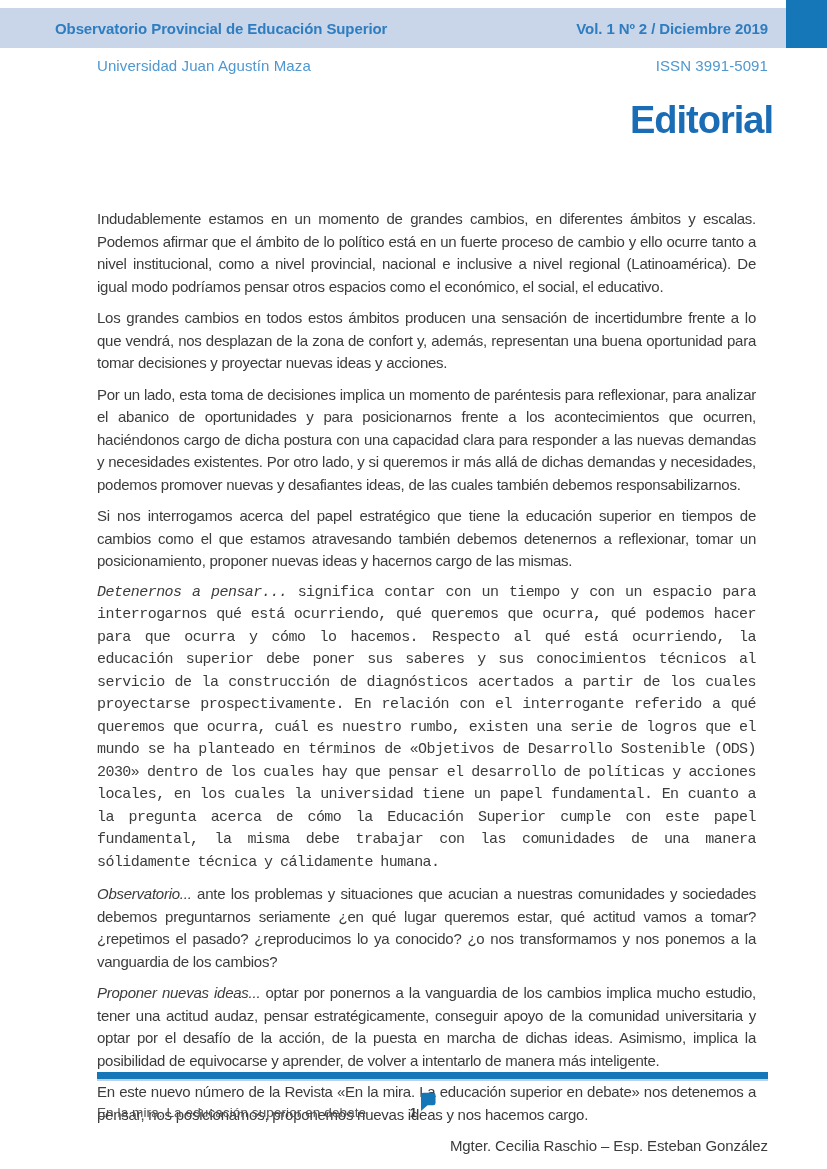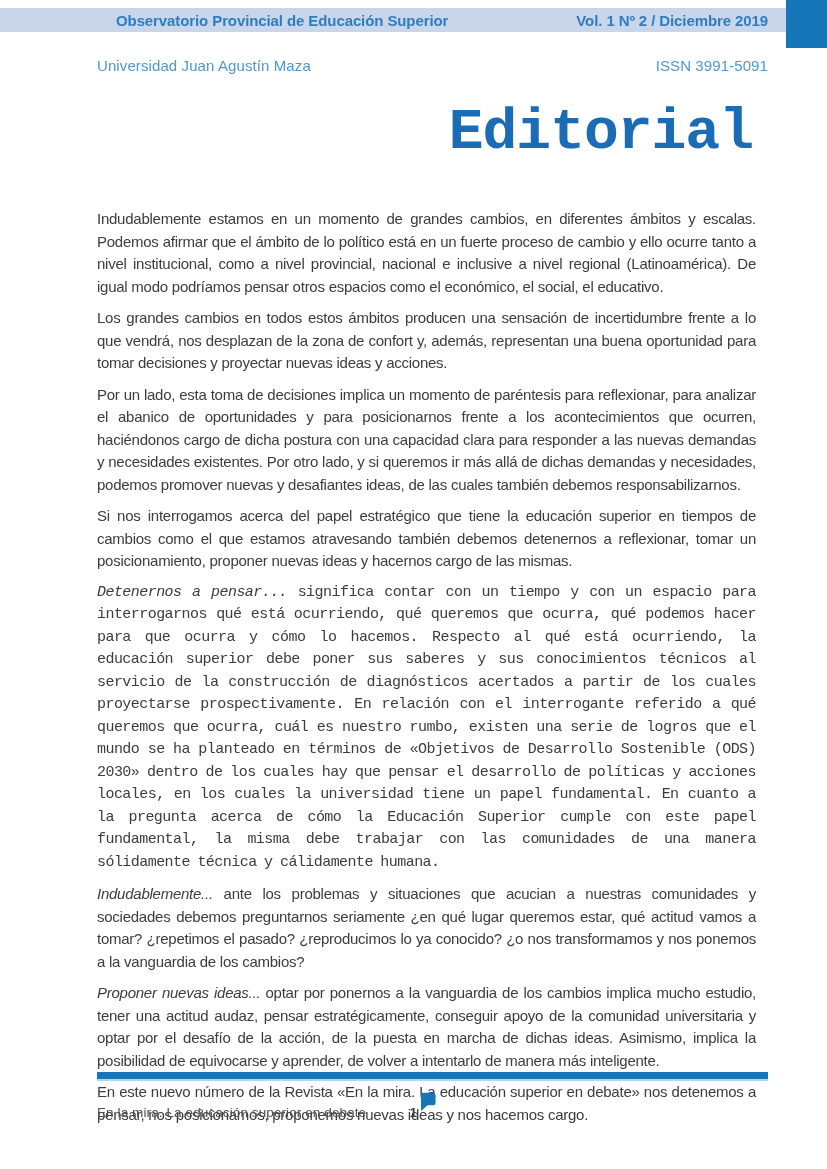--- a/index.html
+++ b/index.html
@@ -11,42 +11,42 @@
     --text:#3c3c3c;
     --footer-text:#4f4f4f;
   }
   *{margin:0;padding:0;box-sizing:border-box;}
   html,body{background:#ffffff;}
   body{
     width:827px;height:1169px;position:relative;overflow:hidden;
     font-family:"Liberation Sans", sans-serif;color:var(--text);
   }
   .band{
-    position:absolute;top:8px;left:0;width:786px;height:24px;
+    position:absolute;top:8px;left:0;width:786px;height:40px;
     background:var(--band-bg);
     display:flex;align-items:center;justify-content:space-between;
-    padding:0 18px 0 116px;
+    padding:0 18px 0 55px;
   }
   .band-title,.band-issue{
     font-size:15px;font-weight:bold;color:var(--brand-blue);letter-spacing:-0.1px;
   }
   .corner{
     position:absolute;top:0;left:786px;width:41px;height:48px;
     background:var(--accent-blue);
   }
   .subheader{
     position:absolute;top:57px;left:97px;width:671px;
     display:flex;align-items:flex-end;justify-content:space-between;
   }
   .university,.issn{font-size:15px;color:var(--light-blue);letter-spacing:0.1px;}
   .page-title{
-    position:absolute;top:98px;left:82px;width:671px;
+    position:absolute;top:98px;left:102px;width:671px;
     text-align:right;color:var(--title-blue);
-    font-family:Liberation Mono, monospace;font-weight:bold;
-    font-size:58px;line-height:1.2;letter-spacing:-1px;
+    font-family:Liberation Sans, sans-serif;font-weight:bold;
+    font-size:38px;line-height:1.2;letter-spacing:-1px;
   }
   .article-body{
     position:absolute;top:208px;left:97px;width:671px;
     font-size:15px;line-height:22.5px;letter-spacing:-0.25px;
     text-align:justify;color:var(--text);
   }
   .para{margin:0 12px 9px 0;}
   .para.condensed{letter-spacing:-0.55px;word-spacing:-1px;font-family:Liberation Mono, monospace;}
   .it{font-style:italic;}
   .signature{
@@ -85,23 +85,24 @@
 
 <h1 class="page-title">Editorial</h1>
 
 <main class="article-body">
 
   <p class="para"><span>Indudablemente estamos en un momento de grandes cambios, en diferentes ámbitos y escalas. Podemos afirmar que el ámbito de lo político está en un fuerte proceso de cambio y ello ocurre tanto a nivel institucional, como a nivel provincial, nacional e inclusive a nivel regional (Latinoamérica). De igual modo podríamos pensar otros espacios como el económico, el social, el educativo.</span></p>
     <p class="para"><span>Los grandes cambios en todos estos ámbitos producen una sensación de incertidumbre frente a lo que vendrá, nos desplazan de la zona de confort y, además, representan una buena oportunidad para tomar decisiones y proyectar nuevas ideas y acciones.</span></p>
     <p class="para"><span>Por un lado, esta toma de decisiones implica un momento de paréntesis para reflexionar, para analizar el abanico de oportunidades y para posicionarnos frente a los acontecimientos que ocurren, haciéndonos cargo de dicha postura con una capacidad clara para responder a las nuevas demandas y necesidades existentes. Por otro lado, y si queremos ir más allá de dichas demandas y necesidades, podemos promover nuevas y desafiantes ideas, de las cuales también debemos responsabilizarnos.</span></p>
     <p class="para"><span>Si nos interrogamos acerca del papel estratégico que tiene la educación superior en tiempos de cambios como el que estamos atravesando también debemos detenernos a reflexionar, tomar un posicionamiento, proponer nuevas ideas y hacernos cargo de las mismas.</span></p>
     <p class="para condensed"><span class="it">Detenernos a pensar...</span><span> significa contar con un tiempo y con un espacio para interrogarnos qué está ocurriendo, qué queremos que ocurra, qué podemos hacer para que ocurra y cómo lo hacemos. Respecto al qué está ocurriendo, la educación superior debe poner sus saberes y sus conocimientos técnicos al servicio de la construcción de diagnósticos acertados a partir de los cuales proyectarse prospectivamente. En relación con el interrogante referido a qué queremos que ocurra, cuál es nuestro rumbo, existen una serie de logros que el mundo se ha planteado en términos de «Objetivos de Desarrollo Sostenible (ODS) 2030» dentro de los cuales hay que pensar el desarrollo de políticas y acciones locales, en los cuales la universidad tiene un papel fundamental. En cuanto a la pregunta acerca de cómo la Educación Superior cumple con este papel fundamental, la misma debe trabajar con las comunidades de una manera sólidamente técnica y cálidamente humana.</span></p>
-    <p class="para"><span class="it">Indudablemente...</span><span> ante los problemas y situaciones que acucian a nuestras comunidades y sociedades debemos preguntarnos seriamente ¿en qué lugar queremos estar, qué actitud vamos a tomar? ¿repetimos el pasado? ¿reproducimos lo ya conocido? ¿o nos transformamos y nos ponemos a la vanguardia de los cambios?</span></p>
+    <p class="para"><span class="it">Observatorio...</span><span> ante los problemas y situaciones que acucian a nuestras comunidades y sociedades debemos preguntarnos seriamente ¿en qué lugar queremos estar, qué actitud vamos a tomar? ¿repetimos el pasado? ¿reproducimos lo ya conocido? ¿o nos transformamos y nos ponemos a la vanguardia de los cambios?</span></p>
     <p class="para"><span class="it">Proponer nuevas ideas...</span><span> optar por ponernos a la vanguardia de los cambios implica mucho estudio, tener una actitud audaz, pensar estratégicamente, conseguir apoyo de la comunidad universitaria y optar por el desafío de la acción, de la puesta en marcha de dichas ideas. Asimismo, implica la posibilidad de equivocarse y aprender, de volver a intentarlo de manera más inteligente.</span></p>
     <p class="para"><span>En este nuevo número de la Revista «En la mira. La educación superior en debate» nos detenemos a pensar, nos posicionamos, proponemos nuevas ideas y nos hacemos cargo.</span></p>
+    <div class="signature">Mgter. Cecilia Raschio – Esp. Esteban González</div>
 </main>
 
 <div class="footer-rule"></div>
 
 <footer class="footline">
   <span class="footer-journal">En la mira. La educación superior en debate</span>
   <span class="page-number">1</span>
   <span class="flag">
     <svg width="15" height="20" viewBox="0 0 16 20" aria-hidden="true">
       <path d="M2.5 0 H13 Q15.5 0 15.5 2.5 V11 Q15.5 13.5 13 13.5 H7 L0 19.5 V2.5 Q0 0 2.5 0 Z" fill="#1576b8"></path>

